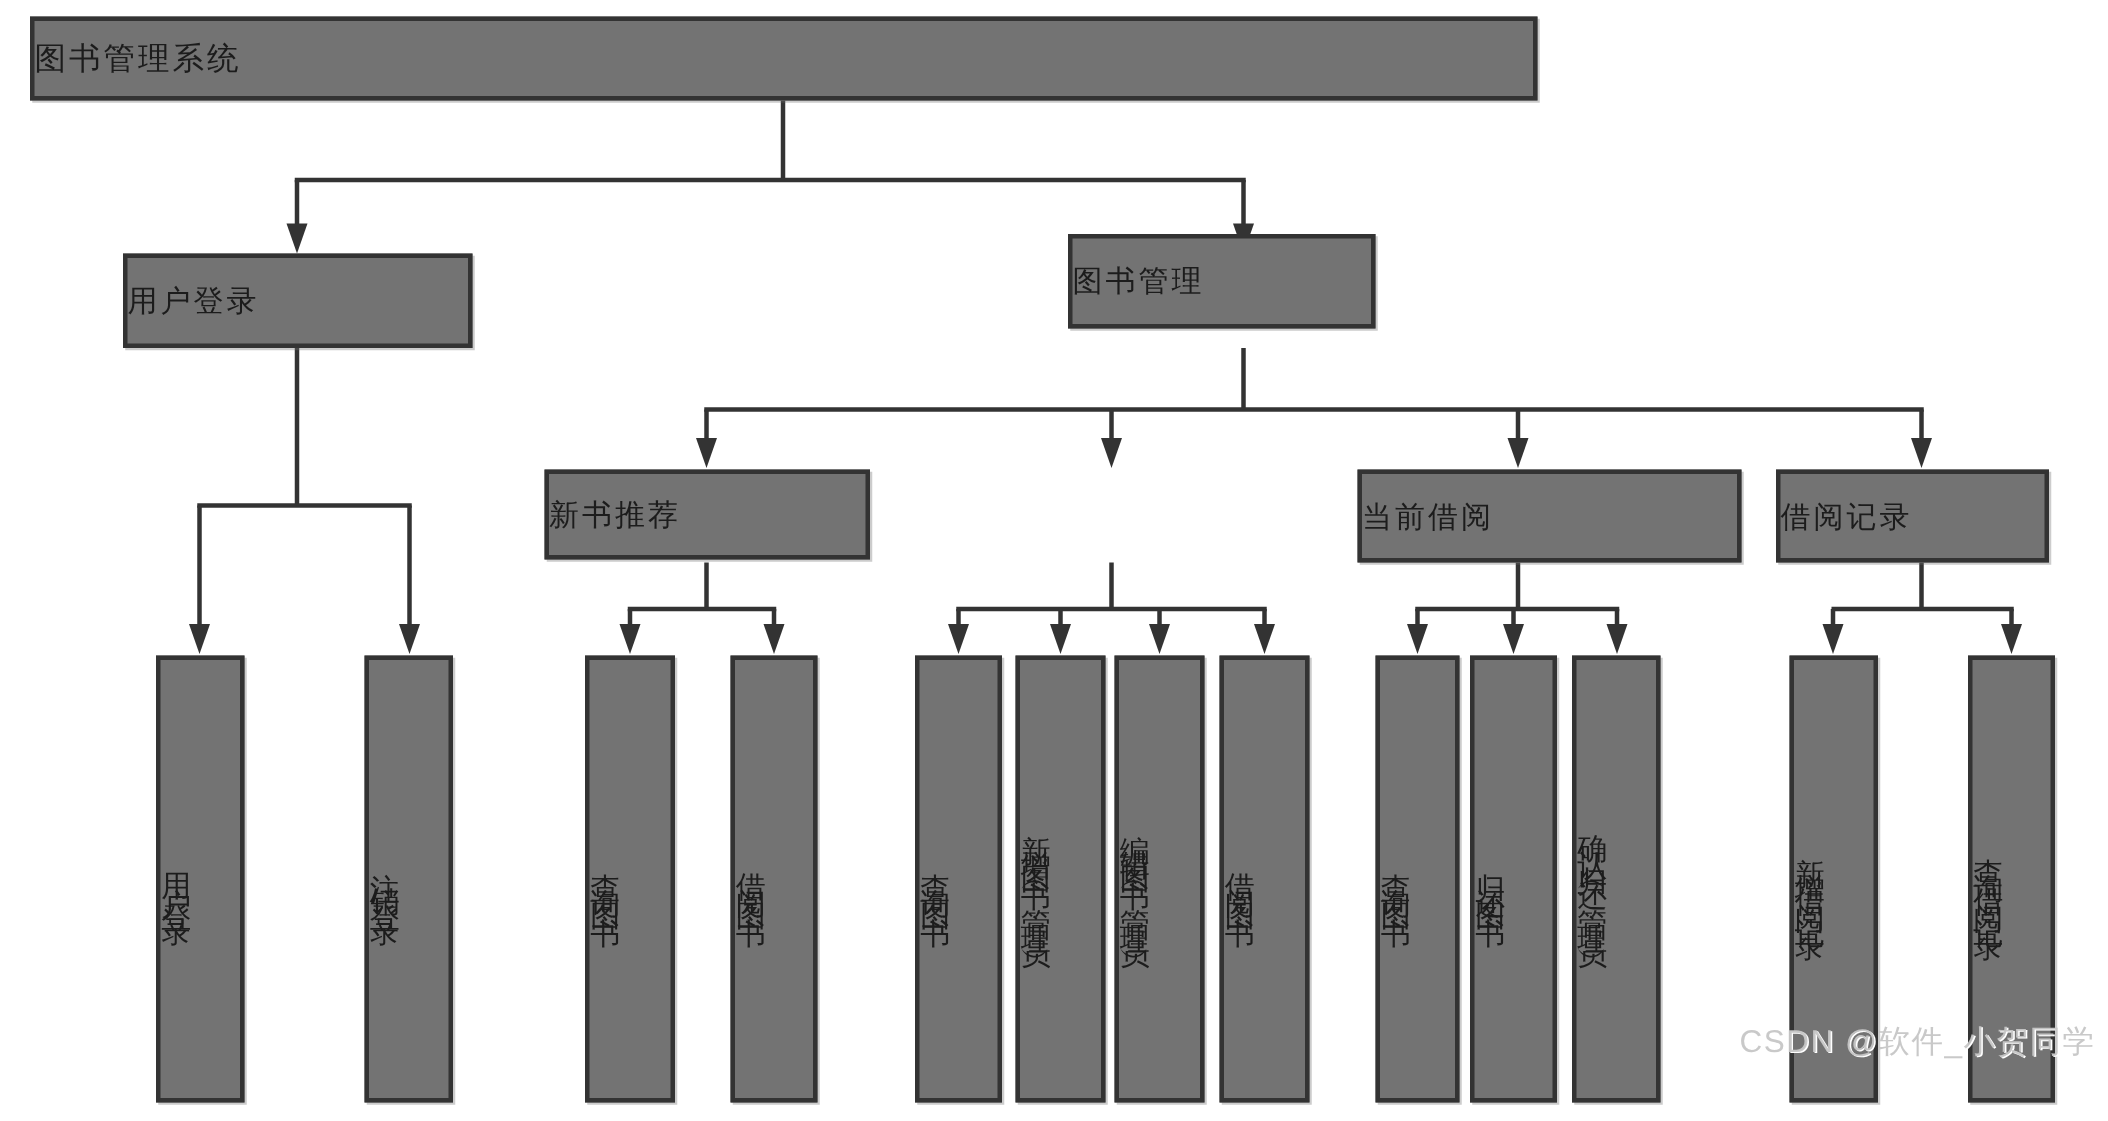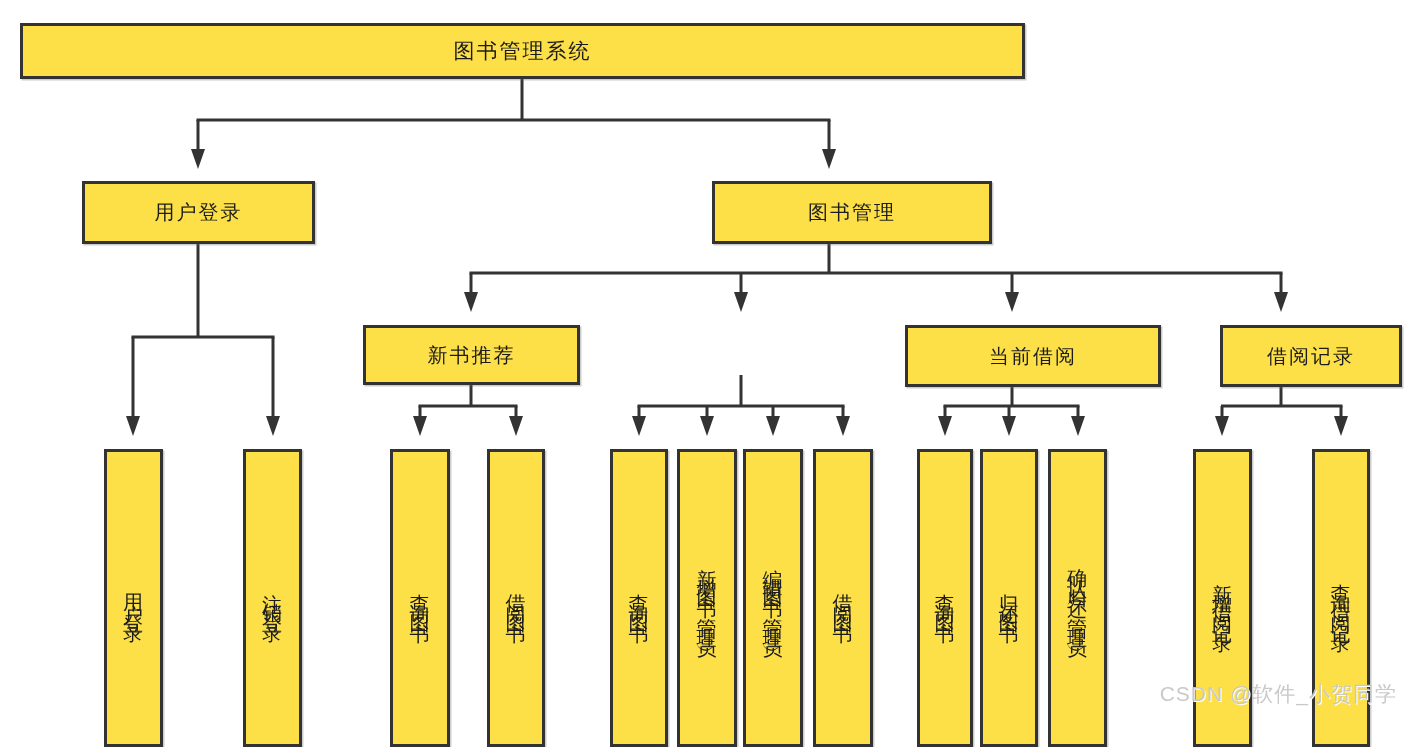--- a/index.html
+++ b/index.html
@@ -17,28 +17,27 @@
   }
   #connector-svg {
     position: absolute;
     left: 0; top: 0;
     width: 1405px; height: 747px;
     z-index: 1;
   }
   .box {
     position: absolute;
     box-sizing: border-box;
-    background: #fde047;
+    background: #737373;
     border: 3px solid #333333;
     display: flex;
     align-items: center;
-    justify-content: center;
+    justify-content: flex-start;
     z-index: 2;
     box-shadow: 1.5px 1.5px 0 rgba(110,110,110,0.35);
-    margin-top: 12px;
   }
   .box .lbl {
     color: #1c1c1c;
     white-space: nowrap;
   }
   .h .lbl {
     font-size: 20px;
     letter-spacing: 2px;
   }
   .root .lbl {
@@ -138,31 +137,31 @@
     </g>
   </svg>
 
   <div class="box h root" style="left:20px;top:11px;width:1005px;height:56px">
     <span class="lbl">图书管理系统</span>
   </div>
 
   <div class="box h" style="left:82px;top:169px;width:233px;height:63px">
     <span class="lbl">用户登录</span>
   </div>
-  <div class="box h" style="left:712px;top:169px;width:280px;height:63px">
+  <div class="box h" style="left:712px;top:156px;width:205px;height:63px">
     <span class="lbl">图书管理</span>
   </div>
 
   <div class="box h" style="left:363px;top:313px;width:217px;height:60px">
     <span class="lbl">新书推荐</span>
   </div>
   <div class="box h" style="left:905px;top:313px;width:256px;height:62px">
     <span class="lbl">当前借阅</span>
   </div>
-  <div class="box h" style="left:1220px;top:313px;width:182px;height:62px">
+  <div class="box h" style="left:1184px;top:313px;width:182px;height:62px">
     <span class="lbl">借阅记录</span>
   </div>
 
   <div class="box v" style="left:104px;top:437px;width:59px;height:298px">
     <span class="lbl">用户登录</span>
   </div>
   <div class="box v" style="left:243px;top:437px;width:59px;height:298px">
     <span class="lbl">注销登录</span>
   </div>
 

